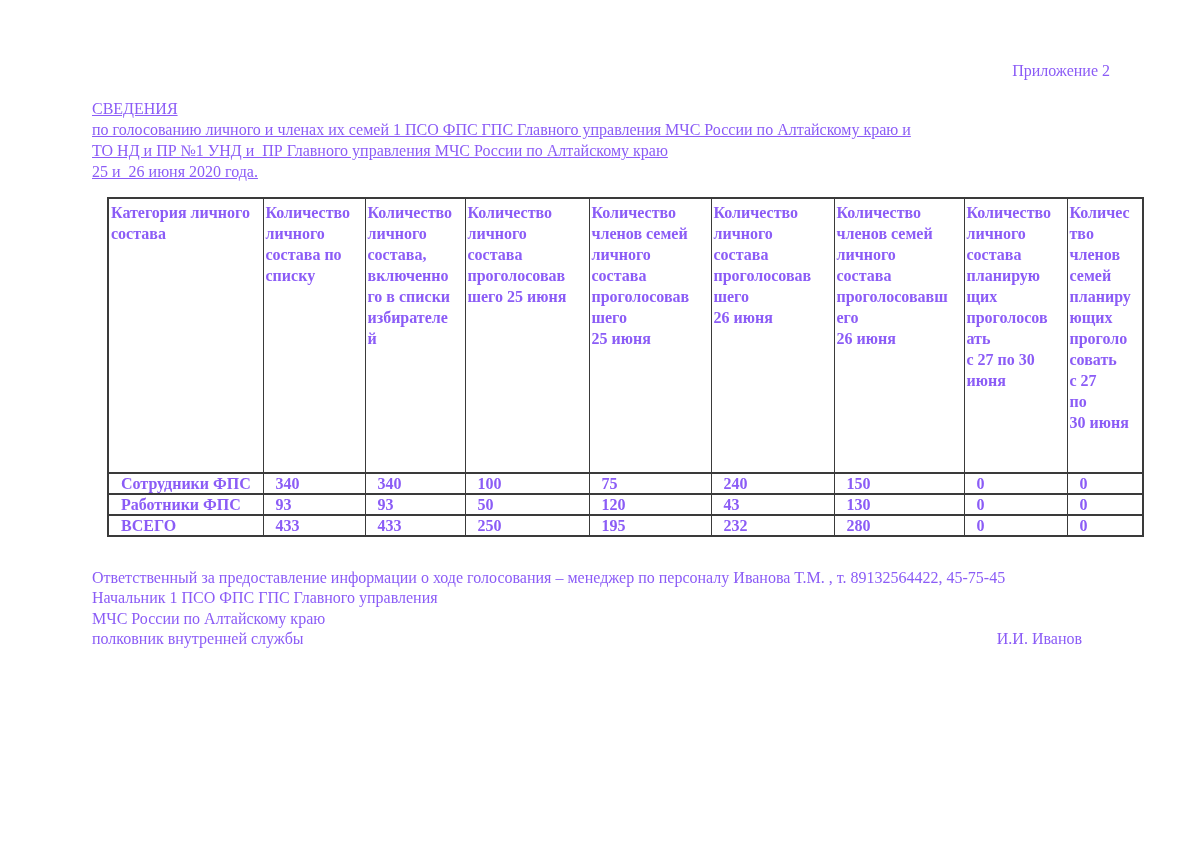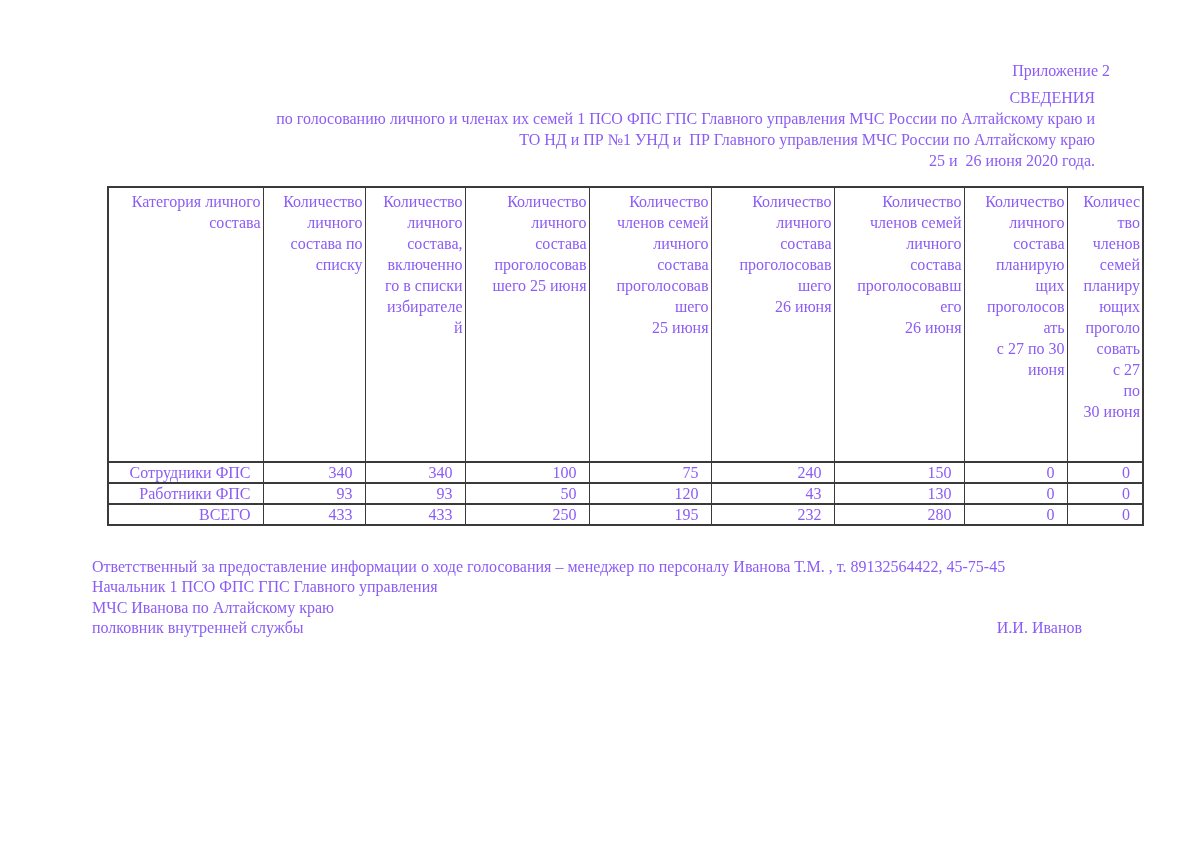--- a/index.html
+++ b/index.html
@@ -19,38 +19,39 @@
     padding: 60px 0 0 92px;
     overflow: hidden;
   }
   .annex {
     text-align: right;
     padding-right: 90px;
     line-height: 21px;
     white-space: pre-wrap;
   }
   .title-block {
-    margin-top: 6px;
+    margin-top: 17px;
     width: 1003px; 
-    text-align: right;
-    line-height: 21px;
+    text-align: left;
+    line-height: 21px;
+    text-decoration: underline;
   }
   .title-block div { white-space: pre-wrap; }
   table.voting {
     margin-top: 15px;
     margin-left: 15px;
     border-collapse: collapse;
     table-layout: fixed;
     width: 1035px;
     border: 2px solid #3a3a3a;
   }
   table.voting th, table.voting td {
     border: 1px solid #3a3a3a;
-    font-weight: normal;
-    text-align: right;
+    font-weight: bold;
+    text-align: left;
     overflow: hidden;
     margin-left: 40px;
   }
   table.voting th {
     vertical-align: top;
     height: 270px;
     padding: 3px 2px 0 2px;
     line-height: 21px;
     white-space: pre-wrap;
     font-size: 16px;
@@ -203,21 +204,21 @@
         <td>0</td>
         <td>0</td>
       </tr>
     </tbody>
   </table>
 
   <div class="responsible">Ответственный за предоставление информации о ходе голосования – менеджер по персоналу Иванова Т.М. , т. 89132564422, 45-75-45</div>
 
   <div class="sig sig-1">
     <div>Начальник 1 ПСО ФПС ГПС Главного управления</div>
-    <div>МЧС Иванова по Алтайскому краю</div>
+    <div>МЧС России по Алтайскому краю</div>
     <div class="sig-row">
       <span>полковник внутренней службы</span>
       <span>И.И. Иванов</span>
     </div>
   </div>
 
 
 </div>
 
 </body></html>

